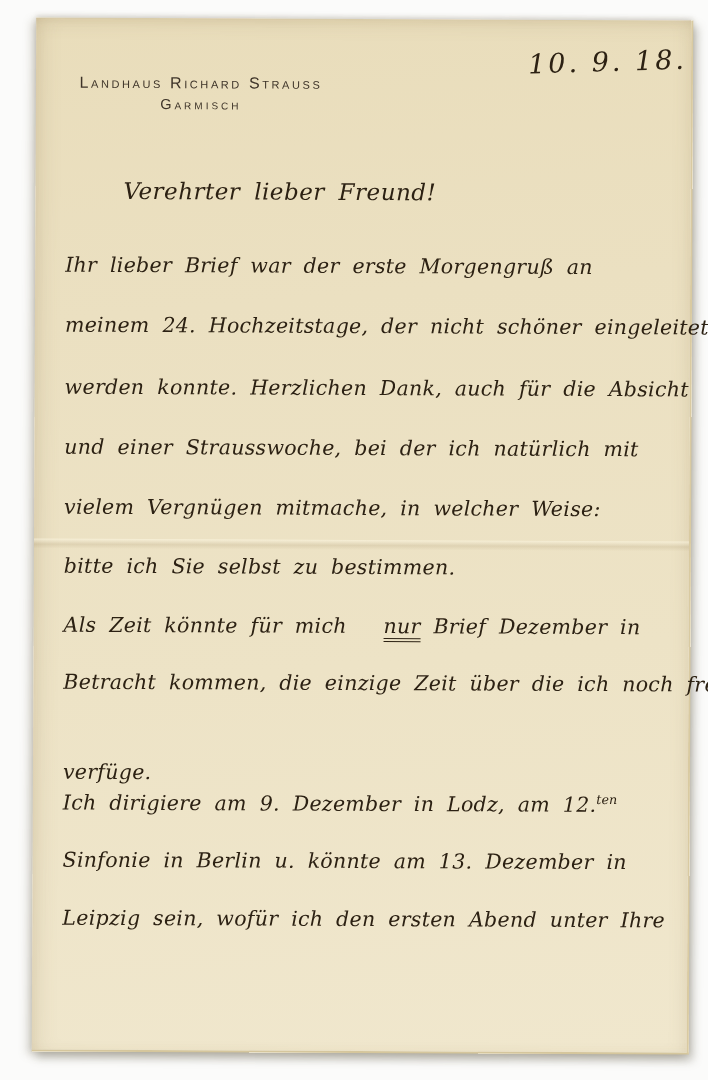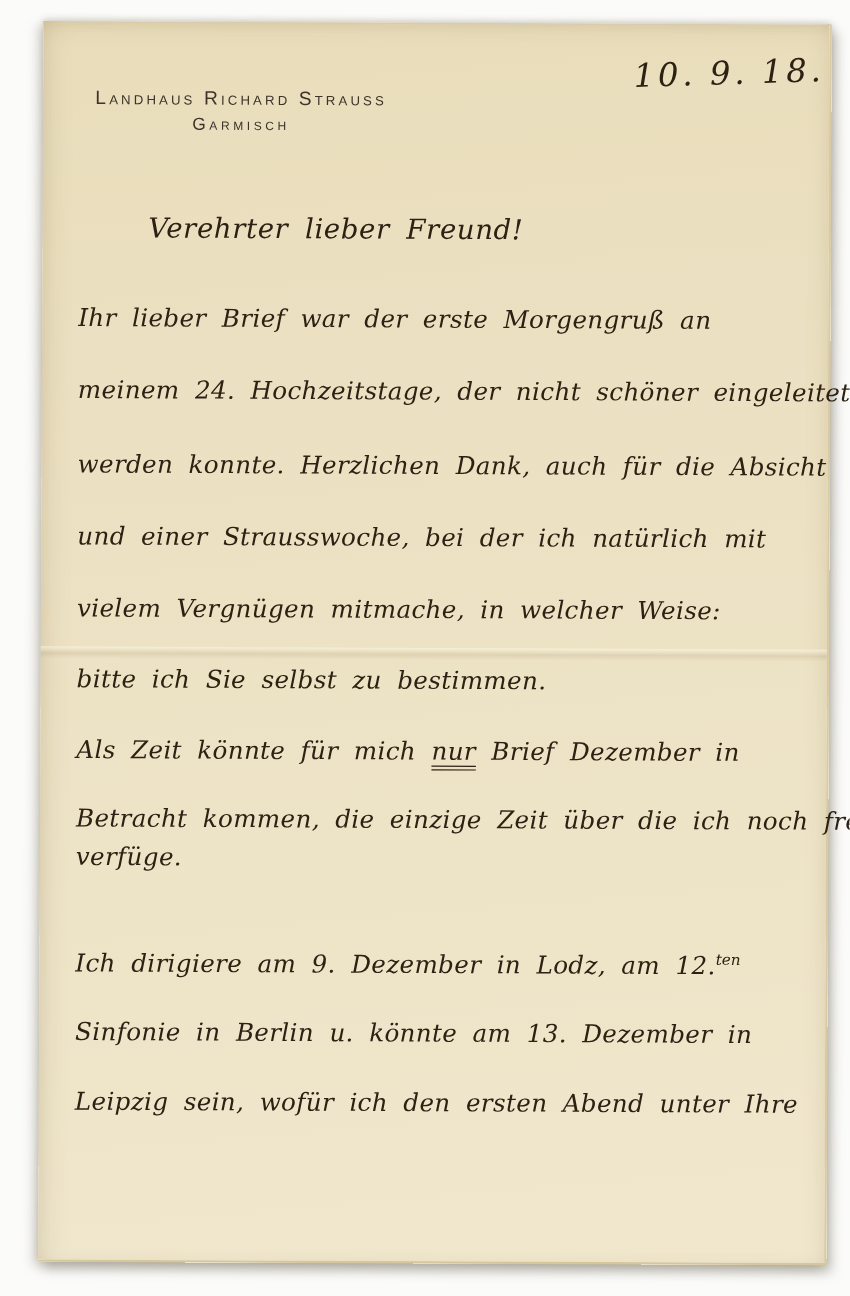--- a/index.html
+++ b/index.html
@@ -61,20 +61,21 @@
   }
   .line{
     left:30px;
     font-size:20.5px;
     letter-spacing:0.3px;
     word-spacing:6px;
   }
   .underlined{
     border-bottom:4px double #2c2113;
     padding-bottom:0px;
+    margin-left:24px;
   }
   .sup{
     vertical-align:super;
     font-size:0.62em;
     letter-spacing:0;
   }
 </style>
 </head>
 <body>
 
@@ -93,21 +94,21 @@
     <div class="hw line" style="top:235px">Ihr lieber Brief war der erste Morgengruß an</div>
     <div class="hw line" style="top:295px">meinem 24. Hochzeitstage, der nicht schöner eingeleitet</div>
     <div class="hw line" style="top:357px">werden konnte. Herzlichen Dank, auch für die Absicht</div>
     <div class="hw line" style="top:417px">und einer Strausswoche, bei der ich natürlich mit</div>
     <div class="hw line" style="top:477px">vielem Vergnügen mitmache, in welcher Weise:</div>
     <div class="hw line" style="top:536px">bitte ich Sie selbst zu bestimmen.</div>
 
     <div class="hw line" style="top:595px"><span>Als Zeit könnte für mich </span><span class="underlined">nur</span><span> Brief Dezember in</span></div>
 
     <div class="hw line" style="top:652px">Betracht kommen, die einzige Zeit über die ich noch frei</div>
-    <div class="hw line" style="top:684px">verfüge.</div>
+    <div class="hw line" style="top:742px">verfüge.</div>
 
     <div class="hw line" style="top:772px"><span>Ich dirigiere am 9. Dezember in Lodz, am 12.</span><span class="sup">ten</span><span></span></div>
 
     <div class="hw line" style="top:830px">Sinfonie in Berlin u. könnte am 13. Dezember in</div>
     <div class="hw line" style="top:888px">Leipzig sein, wofür ich den ersten Abend unter Ihre</div>
 
     <div class="fold"></div>
   </div>
 </div>
 

